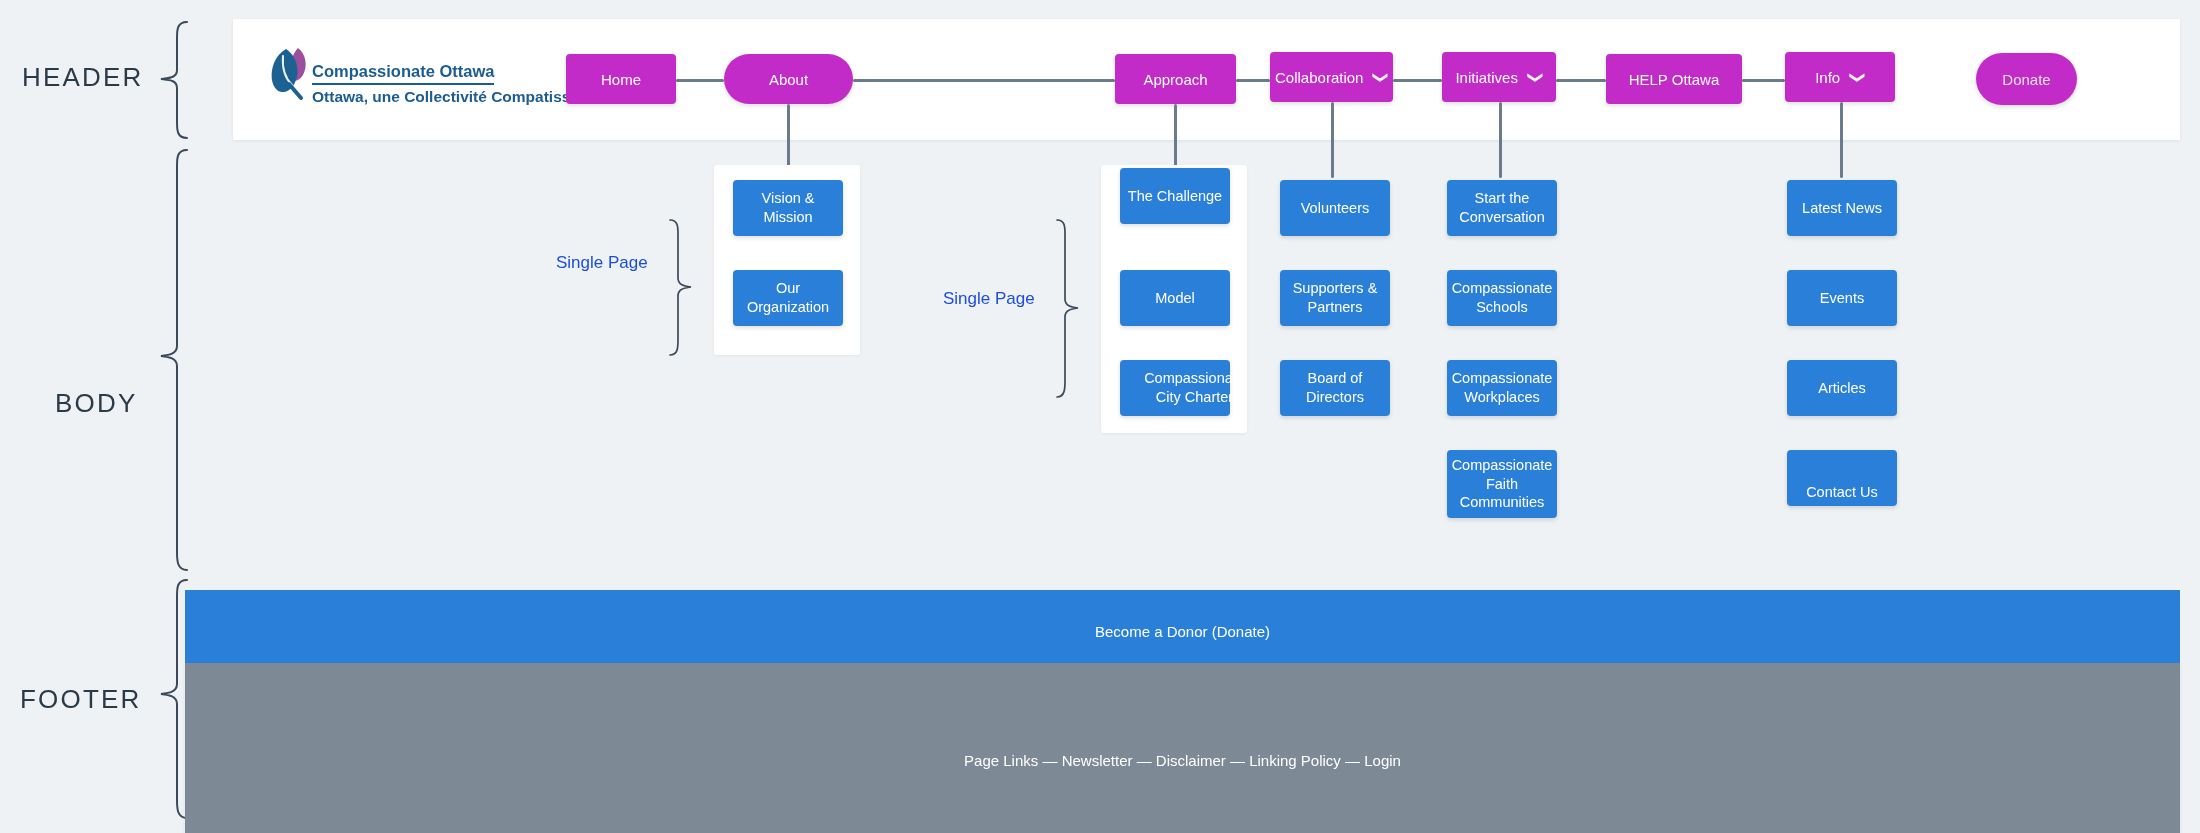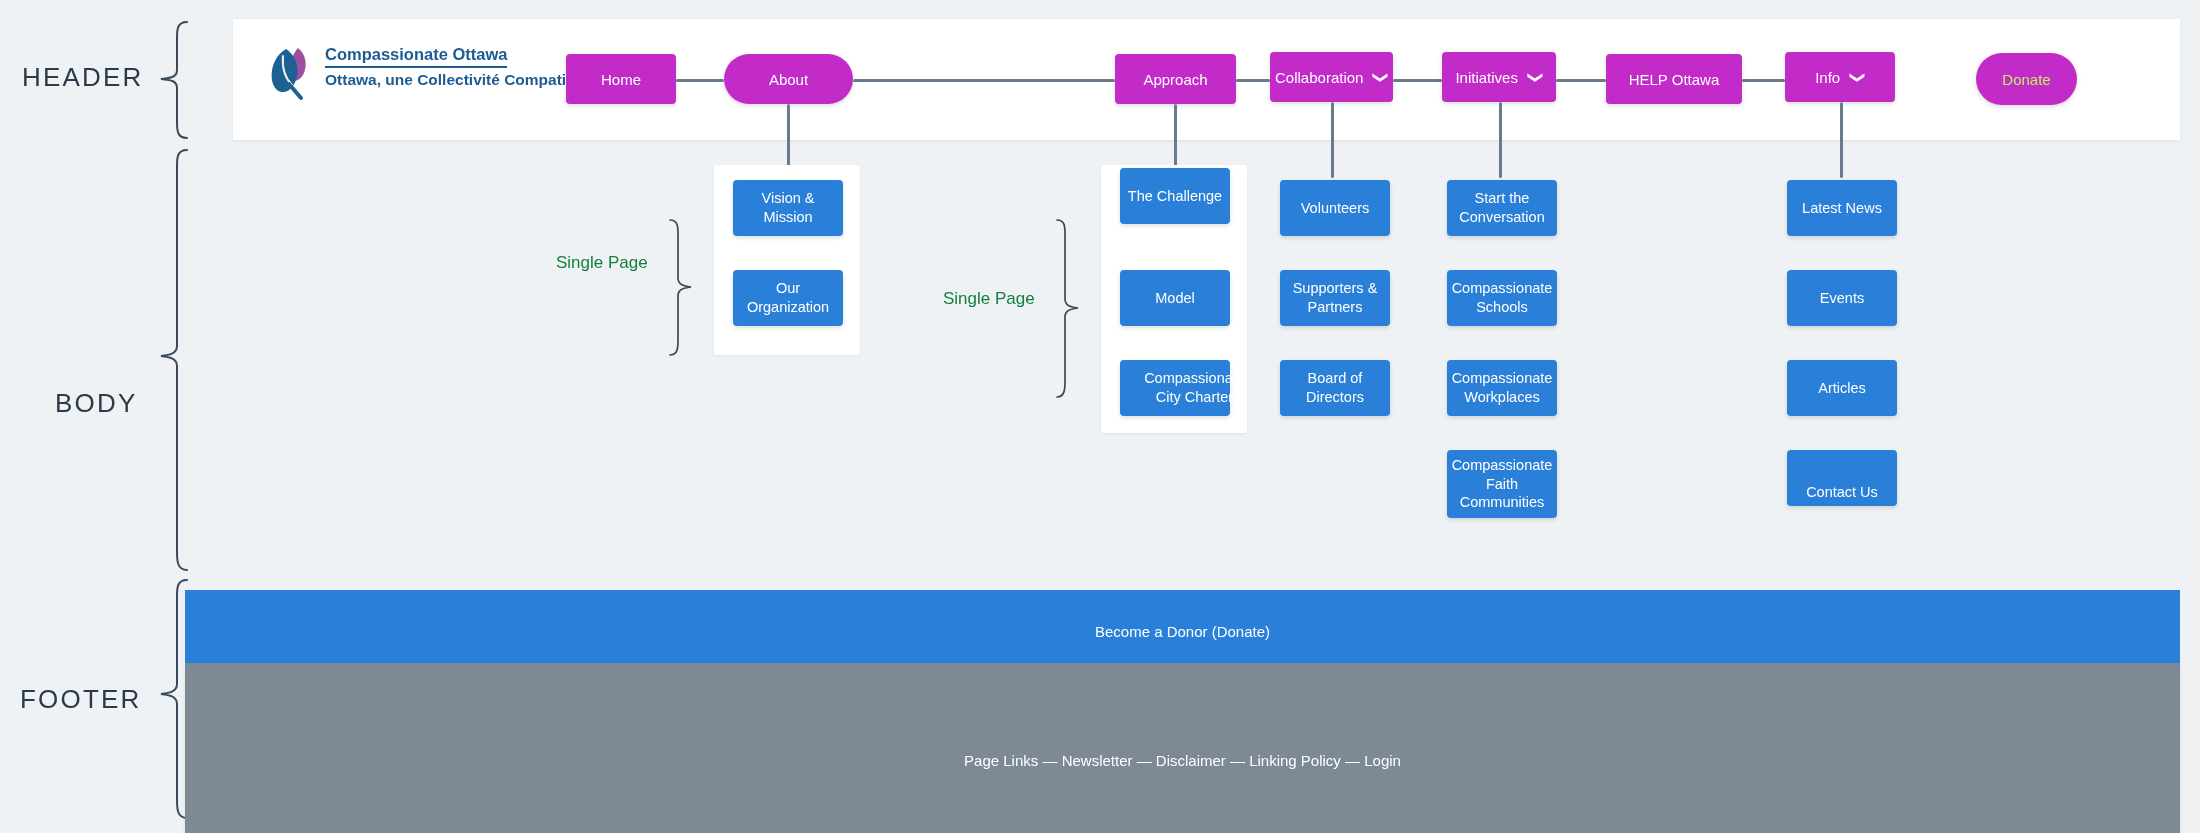--- a/index.html
+++ b/index.html
@@ -28,21 +28,21 @@
     position: absolute;
     left: 233px; top: 19px;
     width: 1947px; height: 121px;
     background: #ffffff;
     box-shadow: 0 1px 3px rgba(0,0,0,0.07);
   }
 
   
   #logo-group {
     position: absolute; left: 268px; top: 44px;
-    display: flex; align-items: flex-start; gap: 13px;
+    display: flex; align-items: flex-end; 
   }
   #logo-mark { width: 44px; height: 62px; flex: none; }
   #logo-text { line-height: 1.22; }
   #logo-text .l1 {
     font-size: 16.5px; color: #1d5c91; font-weight: 700;
     white-space: nowrap; padding-bottom: 2px;
     border-bottom: 2px solid #1d5c91;
     display: inline-block;
   }
   #logo-text .l2 {
@@ -66,21 +66,21 @@
     box-shadow: 0 2px 4px rgba(0,0,0,0.13);
     cursor: pointer;
     white-space: nowrap;
   }
   .nav-btn .caret { font-size: 15px; line-height: 1; }
   #donate-btn {
     position: absolute;
     height: 52px;
     background: #c32bc8;
     border-radius: 26px;
-    color: #bef264;
+    color: #e5e5e5;
     font-size: 15px;
     display: flex; align-items: center; justify-content: center;
     box-shadow: 0 2px 5px rgba(0,0,0,0.14);
     cursor: pointer;
   }
 
   
   .hline {
     position: absolute; height: 3px; background: #6a7c8c; border-radius: 2px;
   }
@@ -108,21 +108,21 @@
     display: flex; align-items: center; justify-content: center;
     padding: 4px 6px;
     box-shadow: 0 2px 4px rgba(0,0,0,0.13);
     cursor: pointer;
   }
 
   
   .sp-label {
     position: absolute;
     font-size: 17px;
-    color: #15803d;
+    color: #1d4ed8;
     white-space: nowrap;
   }
 
   
   #footer-donor {
     position: absolute;
     left: 185px; top: 580px;
     width: 1995px; height: 83px;
     background: #2a80d8;
     color: #ffffff;

